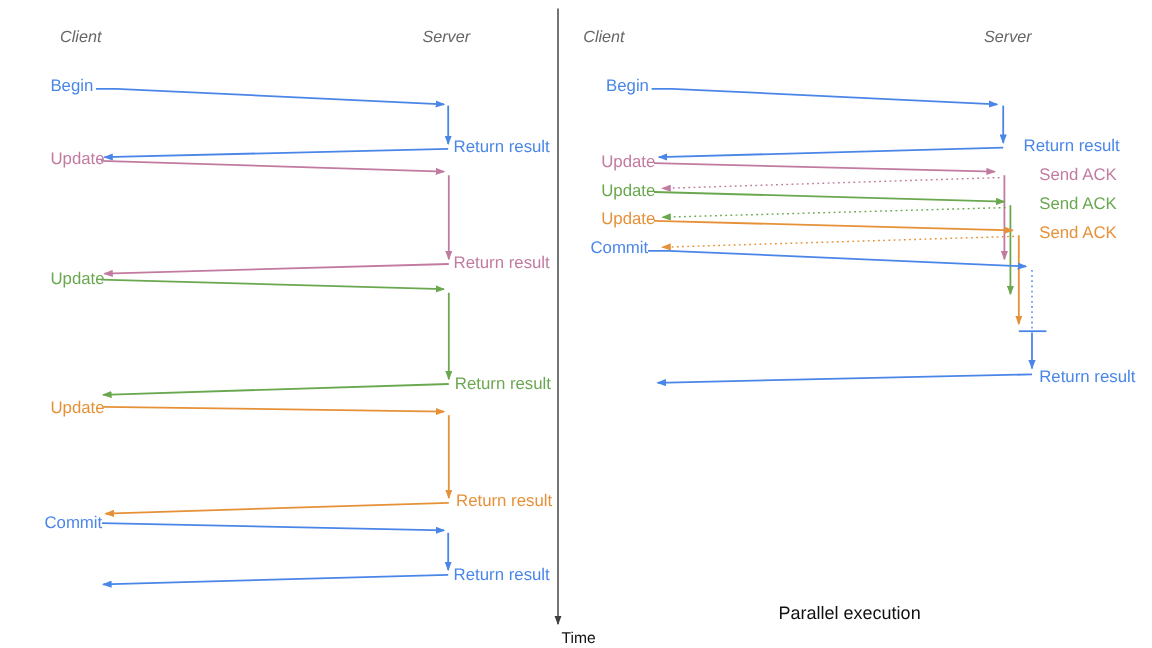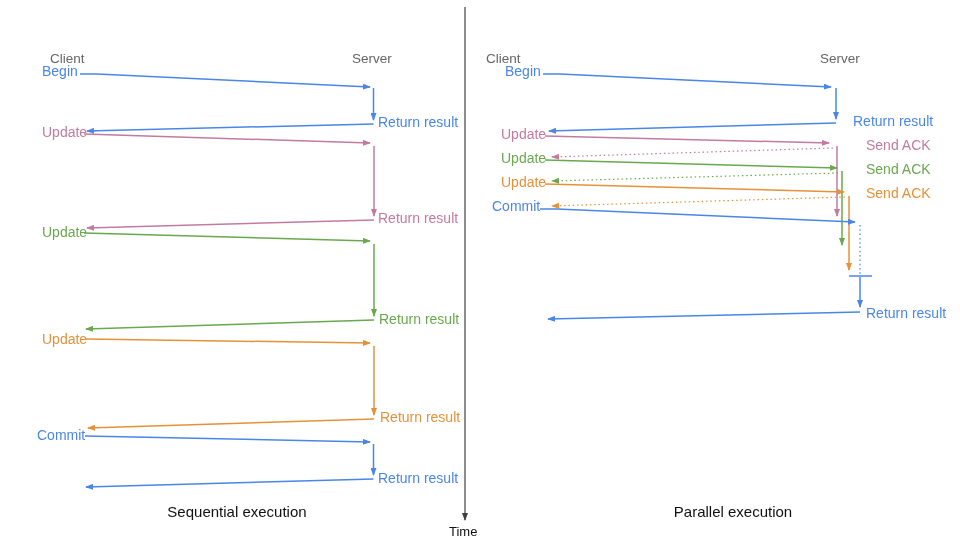--- a/index.html
+++ b/index.html
@@ -5,21 +5,21 @@
   html,body{margin:0;padding:0;background:#ffffff;}
   #stage{
     position:relative;width:960px;height:540px;background:#ffffff;overflow:hidden;
     font-family:"Liberation Sans","DejaVu Sans",sans-serif;
   }
   #arrows{position:absolute;left:0;top:0;width:960px;height:540px;}
   .msg{
     position:absolute;font-size:14px;line-height:14px;white-space:nowrap;
   }
   .hdr{
-    position:absolute;font-size:13.5px;color:#666666;white-space:nowrap;margin-top:28px;
+    position:absolute;font-size:13.5px;font-style:italic;color:#666666;white-space:nowrap;
   }
   .caption{
     position:absolute;font-size:15px;color:#111111;white-space:nowrap;transform:translateX(-50%);
   }
   .time-label{
     position:absolute;font-size:13px;color:#111111;white-space:nowrap;
   }
 </style>
 </head>
 <body>
@@ -99,17 +99,16 @@
       <div class="msg" style="left: 501px; top: 127px; color: rgb(194, 123, 160);">Update</div>
       <div class="msg" style="left: 866px; top: 138px; color: rgb(194, 123, 160);">Send ACK</div>
       <div class="msg" style="left: 501px; top: 151px; color: rgb(106, 168, 79);">Update</div>
       <div class="msg" style="left: 866px; top: 162px; color: rgb(106, 168, 79);">Send ACK</div>
       <div class="msg" style="left: 501px; top: 175px; color: rgb(230, 145, 56);">Update</div>
       <div class="msg" style="left: 866px; top: 186px; color: rgb(230, 145, 56);">Send ACK</div>
       <div class="msg" style="left: 492px; top: 199px; color: rgb(74, 134, 232);">Commit</div>
       <div class="msg" style="left: 866px; top: 306px; color: rgb(74, 134, 232);">Return result</div>
     </div>
 
-  <div class="caption" style="left:237px;top:503px">Sequential execution</div>
-  <div class="caption" style="left:733px;top:503px">Parallel execution</div>
+  <div class="caption" style="left:708px;top:503px">Parallel execution</div>
 
-  <div class="time-label" style="left:449px;top:524px">Time</div>
+  <div class="time-label" style="left:468px;top:524px">Time</div>
 </div>
 
 </body></html>

